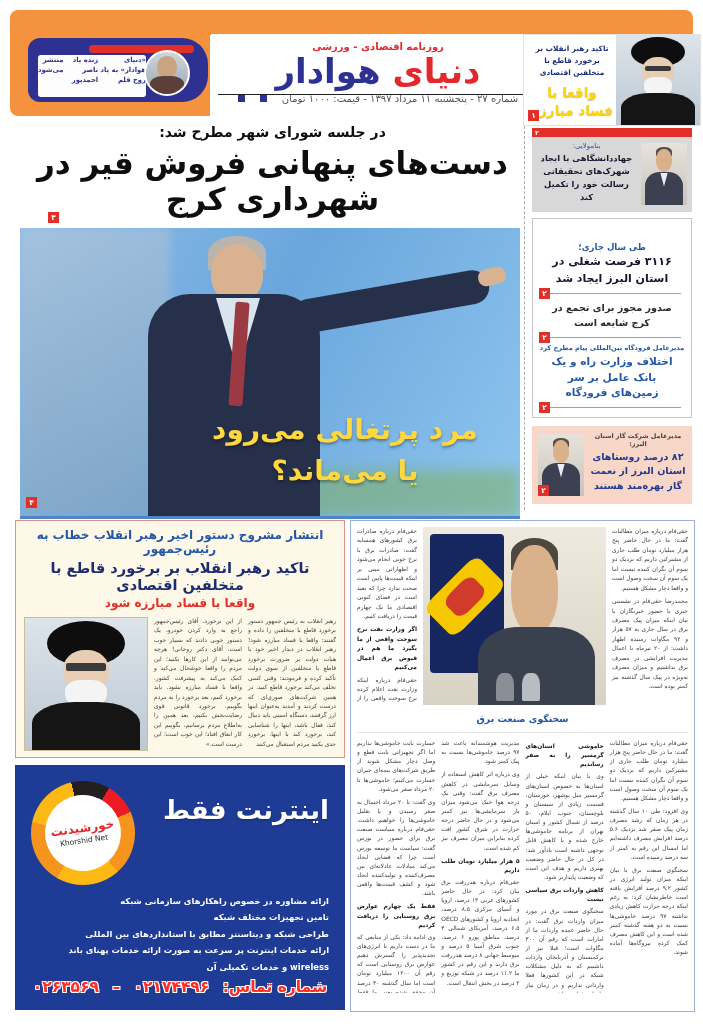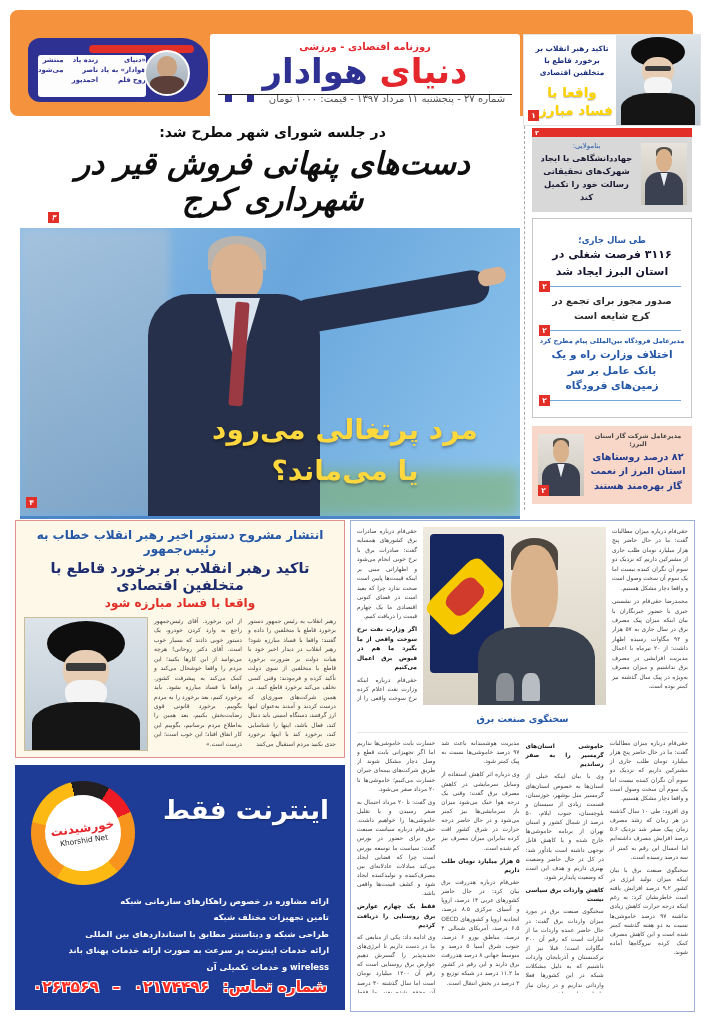--- a/index.html
+++ b/index.html
@@ -9,21 +9,21 @@
   
   .header{position:absolute;left:10px;top:10px;width:683px;height:106px;background:#f5923e;border-radius:8px;}
   .memorial{position:absolute;left:18px;top:28px;width:180px;height:64px;background:#2e3192;border-radius:12px 26px 26px 12px;}
   .memorial .red-bar{position:absolute;right:14px;top:7px;left:34%;height:8px;background:#e23028;border-radius:4px;}
   .memorial .panel{position:absolute;left:10px;top:17px;width:108px;height:42px;background:#fdfdfd;border-radius:3px;
     display:flex;flex-direction:row;justify-content:center;text-align:right;color:#2e3192;font-weight:bold;font-size:6.8px;line-height:1.5;}
   .memorial .photo{position:absolute;right:18px;top:12px;width:42px;height:42px;border-radius:50%;background:linear-gradient(#cfd6dd,#9aa6b1);border:2px solid #fff;overflow:hidden;}
   .memorial .photo .head{position:absolute;left:26%;top:10%;width:48%;height:52%;background:#caa383;border-radius:48%;}
   .memorial .photo .suit{position:absolute;left:10%;top:58%;width:80%;height:45%;background:#5d3f3a;border-radius:40% 40% 0 0;}
 
-  .masthead{position:absolute;left:200px;top:24px;width:310px;height:90px;background:#fff;border-radius:3px;text-align:center;}
+  .masthead{position:absolute;left:200px;top:24px;width:310px;height:90px;background:#fff;border-radius:3px;text-align:center;padding-left:13px;}
   .masthead .tagline{color:#e4272c;font-weight:bold;font-size:10px;margin-top:7px;}
   .masthead .rule{position:absolute;left:8px;right:8px;top:60px;border-top:1.6px solid #222;}
   .masthead .title{position:relative;z-index:1;font-size:34px;font-weight:900;letter-spacing:-1px;line-height:1.05;margin-top:2px;}
   .masthead .title .t-red{color:#e4272c;}
   .masthead .title .t-blue{color:#2e3192;}
   .masthead .issue{display:flex;align-items:center;justify-content:center;gap:15px;margin-top:3px;color:#555;font-size:10px;}
   .masthead .sq{width:7px;height:7px;background:#2e3192;display:inline-block;}
 
   .leader-box{position:absolute;left:513px;top:24px;width:176px;height:90px;background:#fff;border:1px solid #e3e3e3;overflow:hidden;}
   .leader-box .text{position:absolute;right:86px;left:6px;top:8px;text-align:center;}
@@ -42,21 +42,21 @@
   .ph .robe{position:absolute;left:6%;top:64%;width:88%;height:40%;background:#151515;border-radius:40% 40% 0 0;}
   .ph-man{position:relative;overflow:hidden;background:linear-gradient(#e7e3dc,#c9c4ba);}
   .ph-man .head{position:absolute;left:33%;top:10%;width:34%;height:36%;background:#d9b28c;border-radius:48%;}
   .ph-man .hair{position:absolute;left:33%;top:7%;width:34%;height:14%;background:#55504a;border-radius:50% 50% 0 0;}
   .ph-man .suit{position:absolute;left:8%;top:46%;width:84%;height:58%;background:#3b4150;border-radius:38% 38% 0 0;}
   .ph-man .shirt{position:absolute;left:42%;top:48%;width:16%;height:22%;background:#e8eef3;clip-path:polygon(0 0,100% 0,50% 100%);}
 
   
   .lead{position:absolute;left:20px;top:124px;width:505px;text-align:center;color:#0e0e0e;}
   .lead .kicker{font-size:14px;font-weight:bold;}
-  .lead .headline{position:relative;font-size:31px;font-weight:900;line-height:1.15;margin-top:6px;letter-spacing:-0.5px;font-style:italic;}
+  .lead .headline{position:relative;font-size:31px;font-weight:900;line-height:1.15;margin-top:6px;letter-spacing:-0.5px;}
   .lead .headline .badge{position:absolute;left:28px;bottom:-6px;}
 
   
   .hero{position:absolute;left:20px;top:228px;width:500px;height:288px;overflow:hidden;
     background:linear-gradient(120deg,#8fbfe8 0%,#6aa6dc 45%,#8ec6ee 100%);
     border-bottom:3px solid #4a86c8;}
   .hero .stand{position:absolute;left:0;top:0;width:150px;height:100%;background:linear-gradient(#b9c6d4,#8fa3b5);opacity:.5;filter:blur(5px);}
   .hero .turf{position:absolute;right:0;bottom:0;width:270px;height:46px;background:#7fae62;opacity:.55;filter:blur(7px);}
   .hero .coach-hair{position:absolute;left:188px;top:8px;width:58px;height:34px;background:#b9b5ae;border-radius:50% 50% 0 0;}
   .hero .coach-head{position:absolute;left:191px;top:16px;width:52px;height:58px;background:#d8b291;border-radius:48% 48% 44% 44%;}
@@ -72,21 +72,21 @@
   
   .divider-v{position:absolute;left:524px;top:126px;height:384px;border-left:1px dashed #a9a9a9;}
   .sb-box1{position:absolute;left:532px;top:128px;width:160px;height:84px;background:#d8d8d8;}
   .sb-box1 .bar{position:absolute;left:0;right:0;top:0;height:9px;background:#e23028;}
   .sb-box1 .bar .badge{position:absolute;left:3px;top:1px;background:transparent;width:auto;height:auto;line-height:8px;font-size:6.5px;}
   .sb-box1 .photo{position:absolute;right:5px;top:15px;width:46px;height:62px;}
   .sb-box1 .text{position:absolute;right:56px;left:5px;top:14px;text-align:center;}
   .sb-box1 .name{color:#2458a7;font-size:7px;font-weight:normal;}
   .sb-box1 .title{color:#181830;font-size:8.4px;font-weight:bold;line-height:1.55;margin-top:2px;}
 
-  .sb-box2{position:absolute;left:532px;top:218px;width:160px;height:200px;background:#fff;border:1px solid #c6c6c6;text-align:center;padding-top:16px;box-sizing:border-box;}
+  .sb-box2{position:absolute;left:532px;top:218px;width:160px;height:200px;background:#fff;border:1px solid #c6c6c6;text-align:center;padding-top:23px;box-sizing:border-box;}
   .sb-kicker{color:#2458a7;font-size:8.6px;font-weight:bold;}
   .sb-title1{color:#14142e;font-size:11px;font-weight:900;line-height:1.5;margin:2px 8px 0;}
   .sb-title2{color:#2b2b2b;font-size:9.6px;font-weight:bold;line-height:1.6;margin:2px 10px 0;}
   .sb-kicker-sm{color:#2458a7;font-size:6.6px;font-weight:bold;margin-top:2px;}
   .sb-title3{color:#2458a7;font-size:10.6px;font-weight:900;line-height:1.5;margin:2px 10px 0;}
   .sb-div{position:relative;margin:6px 10px;border-top:1.4px solid #7aa7d9;}
   .sb-div .badge{position:absolute;left:-4px;top:-6px;}
 
   .sb-box3{position:absolute;left:532px;top:426px;width:160px;height:78px;background:#f8d7c8;}
   .sb-box3 .photo{position:absolute;left:6px;top:8px;width:46px;height:62px;}

